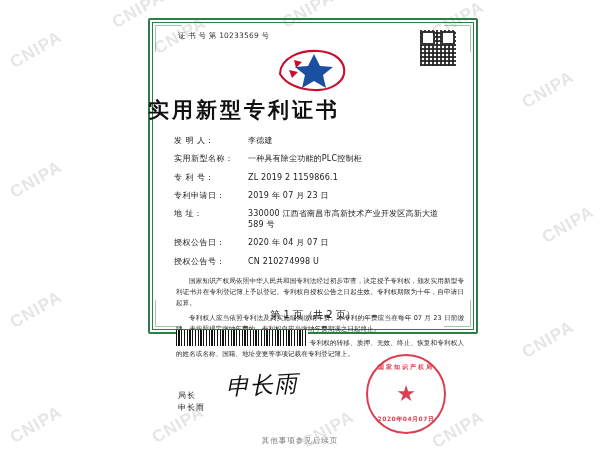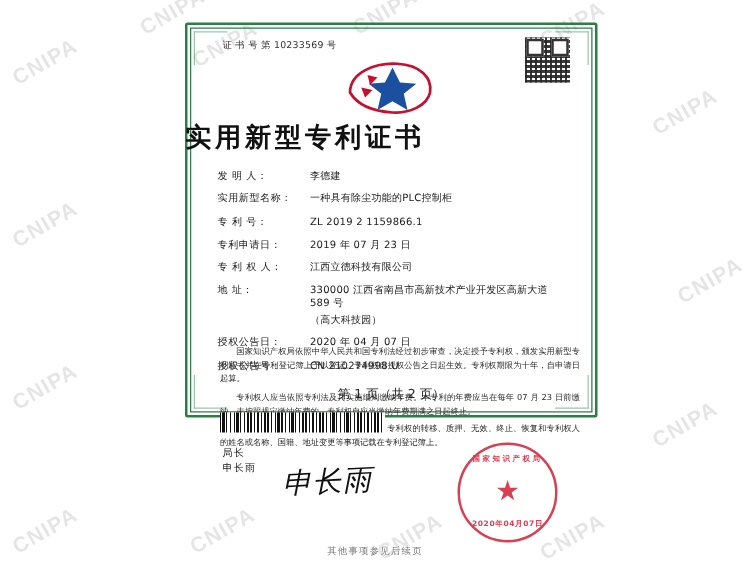--- a/index.html
+++ b/index.html
@@ -173,26 +173,25 @@
     height: 16px;
     background: repeating-linear-gradient(90deg,
       #111 0 1px, #fff 1px 2px, #111 2px 4px, #fff 4px 5px,
       #111 5px 6px, #fff 6px 8px, #111 8px 9px, #fff 9px 11px);
   }
 
   
   .sig-label {
     position: absolute;
     left: 30px;
-    top: 340px;
+    top: 372px;
     font-size: 8px;
     line-height: 1.45;
     color: #1a1a1a;
     letter-spacing: 1px;
-    font-family: Liberation Mono, monospace;
   }
   .sig-hand {
     position: absolute;
     left: 78px;
     top: 352px;
     font-size: 23px;
     font-family: "DejaVu Serif", serif;
     font-style: italic;
     color: #111;
     letter-spacing: 1px;
@@ -304,28 +303,23 @@
     </div>
     <div class="field-row">
       <div class="fl">专 利 号：</div>
       <div class="fv">ZL 2019 2 1159866.1</div>
     </div>
     <div class="field-row">
       <div class="fl">专利申请日：</div>
       <div class="fv">2019 年 07 月 23 日</div>
     </div>
     <div class="field-row">
-      <div class="fl">专 利 权 人：</div>
-      <div class="fv">江西立德科技有限公司</div>
-    </div>
-    <div class="field-row">
       <div class="fl">地        址：</div>
       <div class="fv">
         <span>330000 江西省南昌市高新技术产业开发区高新大道 589 号</span>
-        <span class="sub">（高大科技园）</span>
       </div>
     </div>
     <div class="field-row">
       <div class="fl">授权公告日：</div>
       <div class="fv">2020 年 04 月 07 日</div>
     </div>
     <div class="field-row">
       <div class="fl">授权公告号：</div>
       <div class="fv">CN 210274998 U</div>
     </div>

